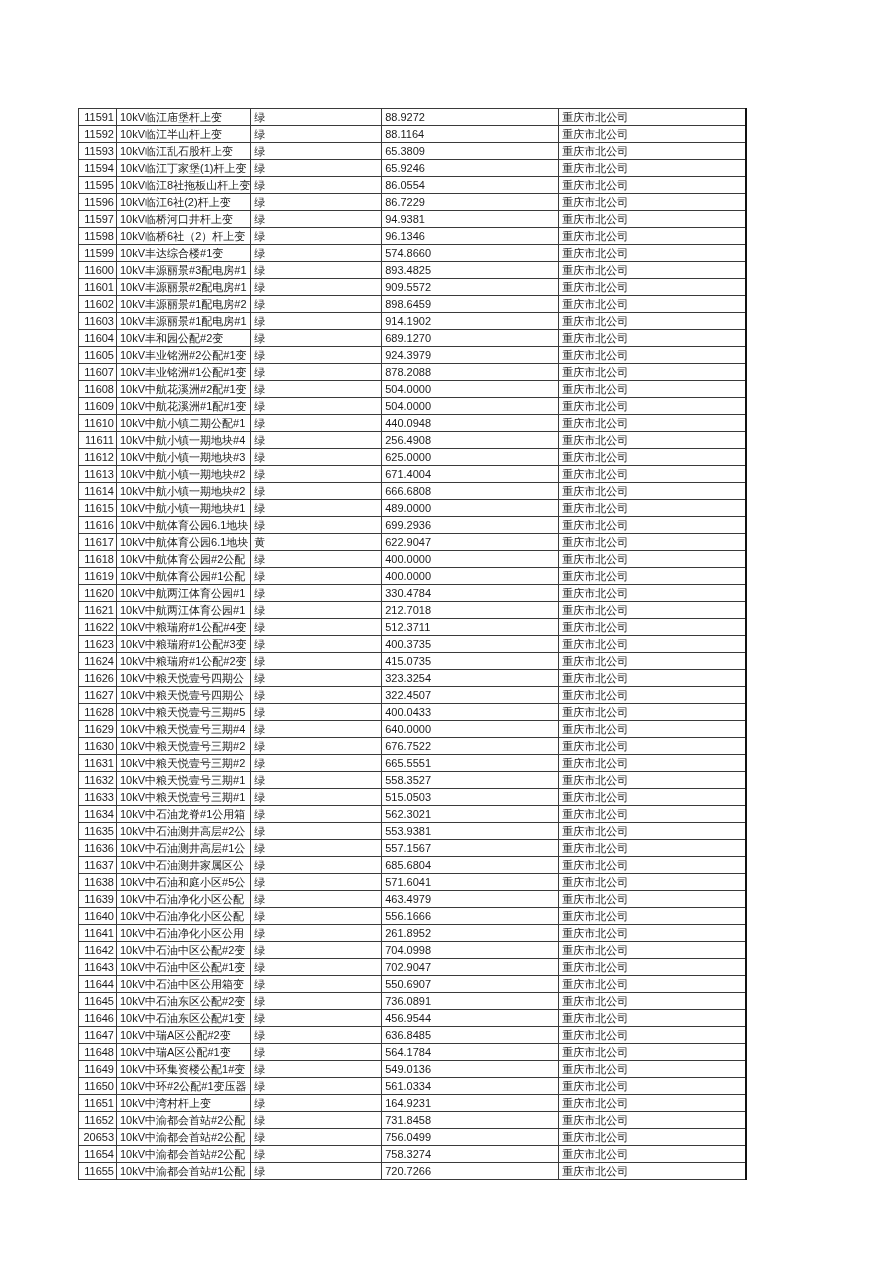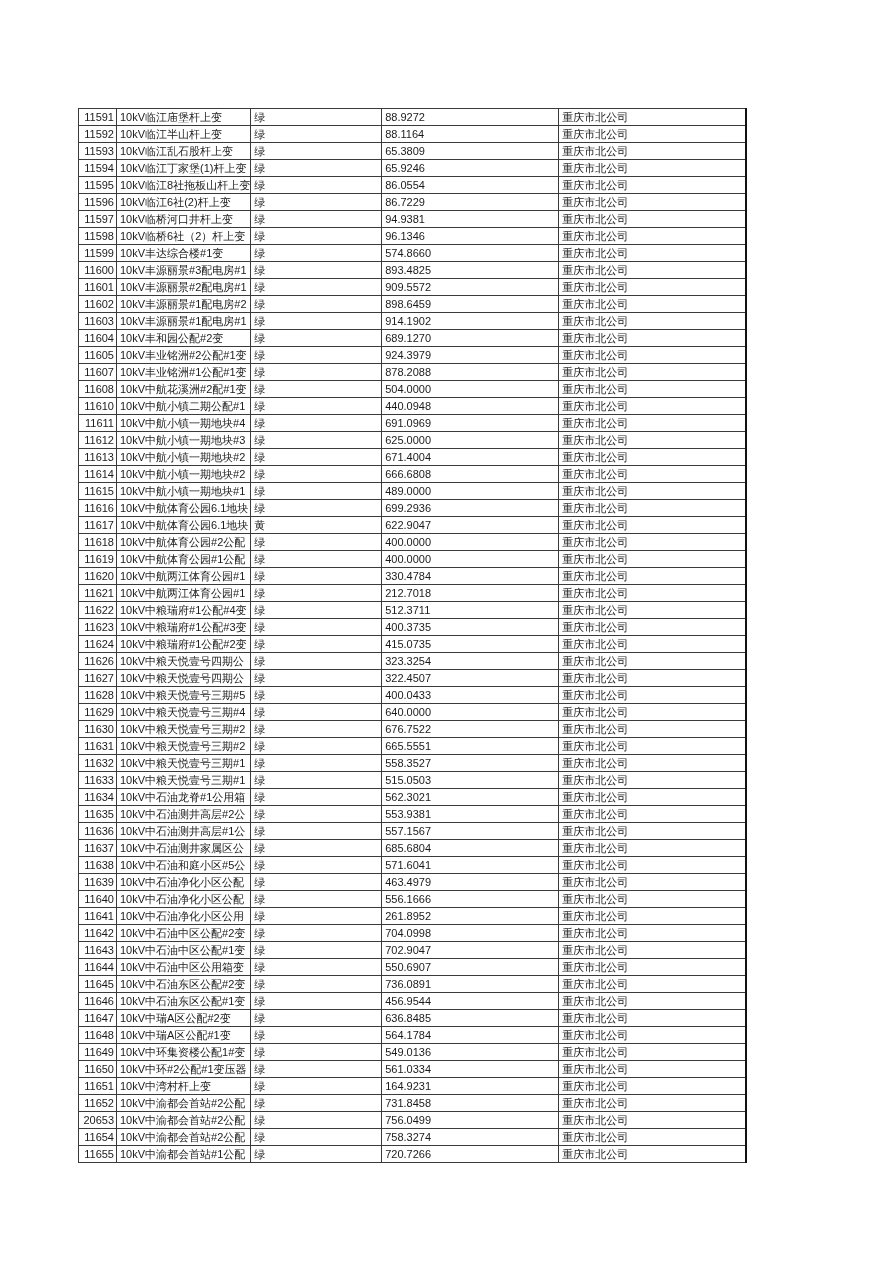--- a/index.html
+++ b/index.html
@@ -173,31 +173,38 @@
     <td class="col-company">重庆市北公司</td>
   </tr>
         <tr>
     <td class="col-id">11608</td>
     <td class="col-name">10kV中航花溪洲#2配#1变</td>
     <td class="col-status">绿</td>
     <td class="col-value">504.0000</td>
     <td class="col-company">重庆市北公司</td>
   </tr>
         <tr>
+    <td class="col-id">11609</td>
+    <td class="col-name">10kV中航花溪洲#1配#1变</td>
+    <td class="col-status">绿</td>
+    <td class="col-value">504.0000</td>
+    <td class="col-company">重庆市北公司</td>
+  </tr>
+        <tr>
     <td class="col-id">11610</td>
     <td class="col-name">10kV中航小镇二期公配#1</td>
     <td class="col-status">绿</td>
     <td class="col-value">440.0948</td>
     <td class="col-company">重庆市北公司</td>
   </tr>
         <tr>
     <td class="col-id">11611</td>
     <td class="col-name">10kV中航小镇一期地块#4</td>
     <td class="col-status">绿</td>
-    <td class="col-value">691.0969</td>
+    <td class="col-value">256.4908</td>
     <td class="col-company">重庆市北公司</td>
   </tr>
         <tr>
     <td class="col-id">11612</td>
     <td class="col-name">10kV中航小镇一期地块#3</td>
     <td class="col-status">绿</td>
     <td class="col-value">625.0000</td>
     <td class="col-company">重庆市北公司</td>
   </tr>
         <tr>

